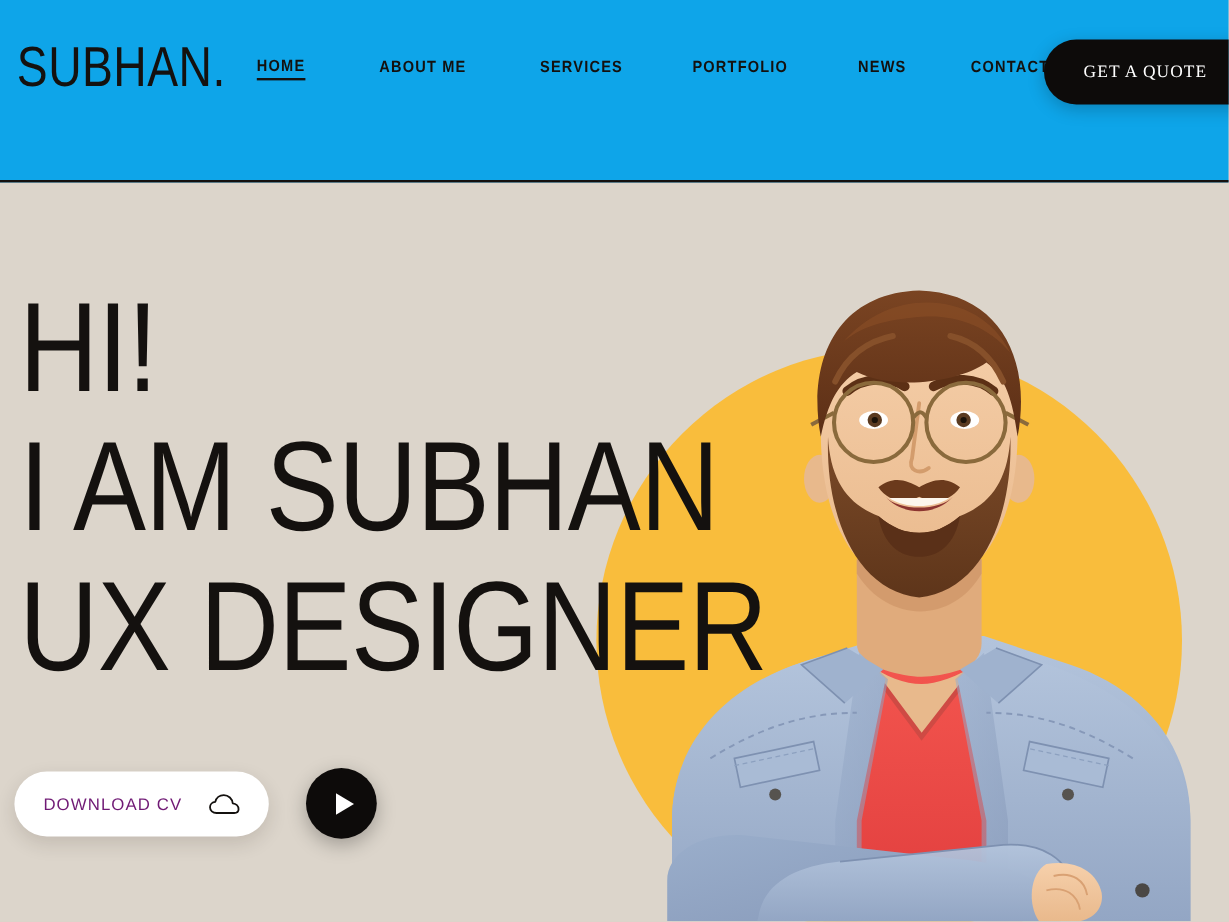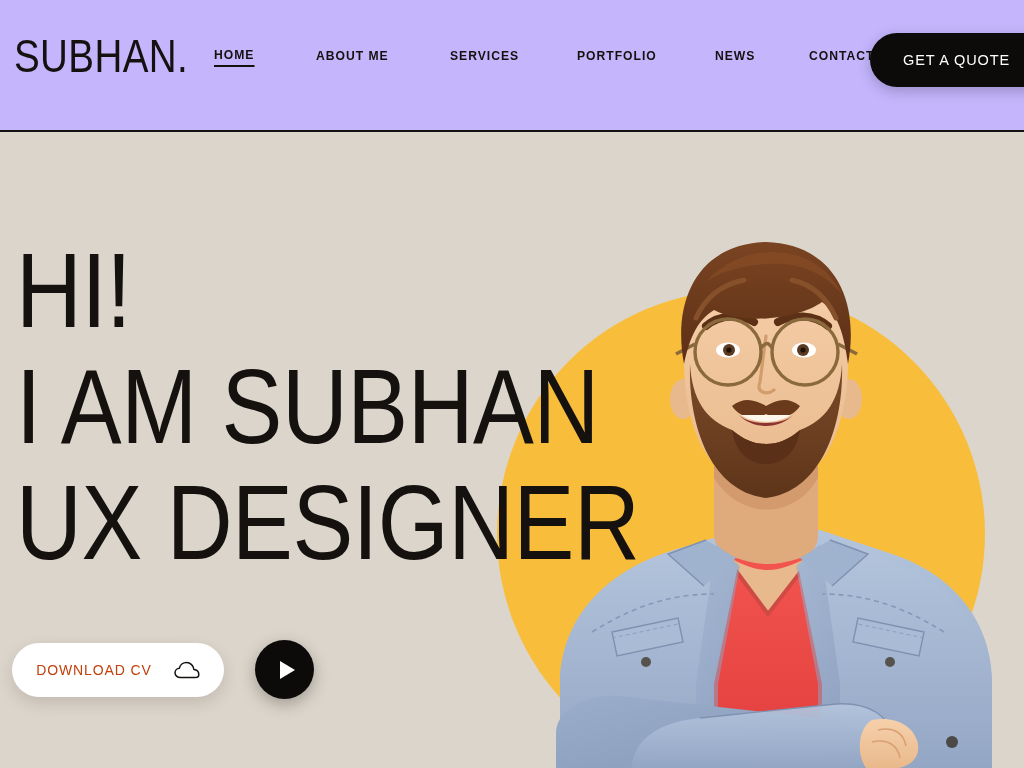--- a/index.html
+++ b/index.html
@@ -23,22 +23,22 @@
     height: 768px;
     background: #dcd5cb;
     overflow: hidden;
   }
 
   
   #header {
     position: absolute;
     left: 0; top: 0;
     width: 1024px;
-    height: 132px;
-    background: #c4b5fd;
+    height: 152px;
+    background: #0ea5e9;
     border-bottom: 2px solid #14110f;
     z-index: 40;
   }
 
   #logo {
     position: absolute;
     left: 14px;
     top: 30px;
     font-family: "Liberation Sans Narrow", "Liberation Sans", sans-serif;
     font-size: 47px;
@@ -94,21 +94,21 @@
     background: #0d0b0a;
     border-radius: 27px;
     border: none;
     display: flex;
     align-items: center;
     cursor: pointer;
     padding-left: 33px;
     box-shadow: 0 4px 14px rgba(0,0,0,0.22);
   }
   #quote-label {
-    font-family: Liberation Sans, sans-serif;
+    font-family: Liberation Serif, serif;
     font-size: 14.5px;
     font-weight: 400;
     letter-spacing: 0.9px;
     color: #ffffff;
     white-space: nowrap;
   }
 
   
   #hero {
     position: absolute;
@@ -169,21 +169,21 @@
     justify-content: center;
     gap: 22px;
     cursor: pointer;
     box-shadow: 0 6px 16px rgba(40,30,20,0.14);
   }
   #download-label {
     font-family: "Liberation Sans", sans-serif;
     font-size: 14px;
     font-weight: 400;
     letter-spacing: 0.9px;
-    color: #c2410c;
+    color: #701a75;
     white-space: nowrap;
   }
   #cloud-icon { display: block; flex: none; }
 
   #play-btn {
     margin-left: 31px;
     width: 59px;
     height: 59px;
     border-radius: 50%;
     background: #0d0b0a;

